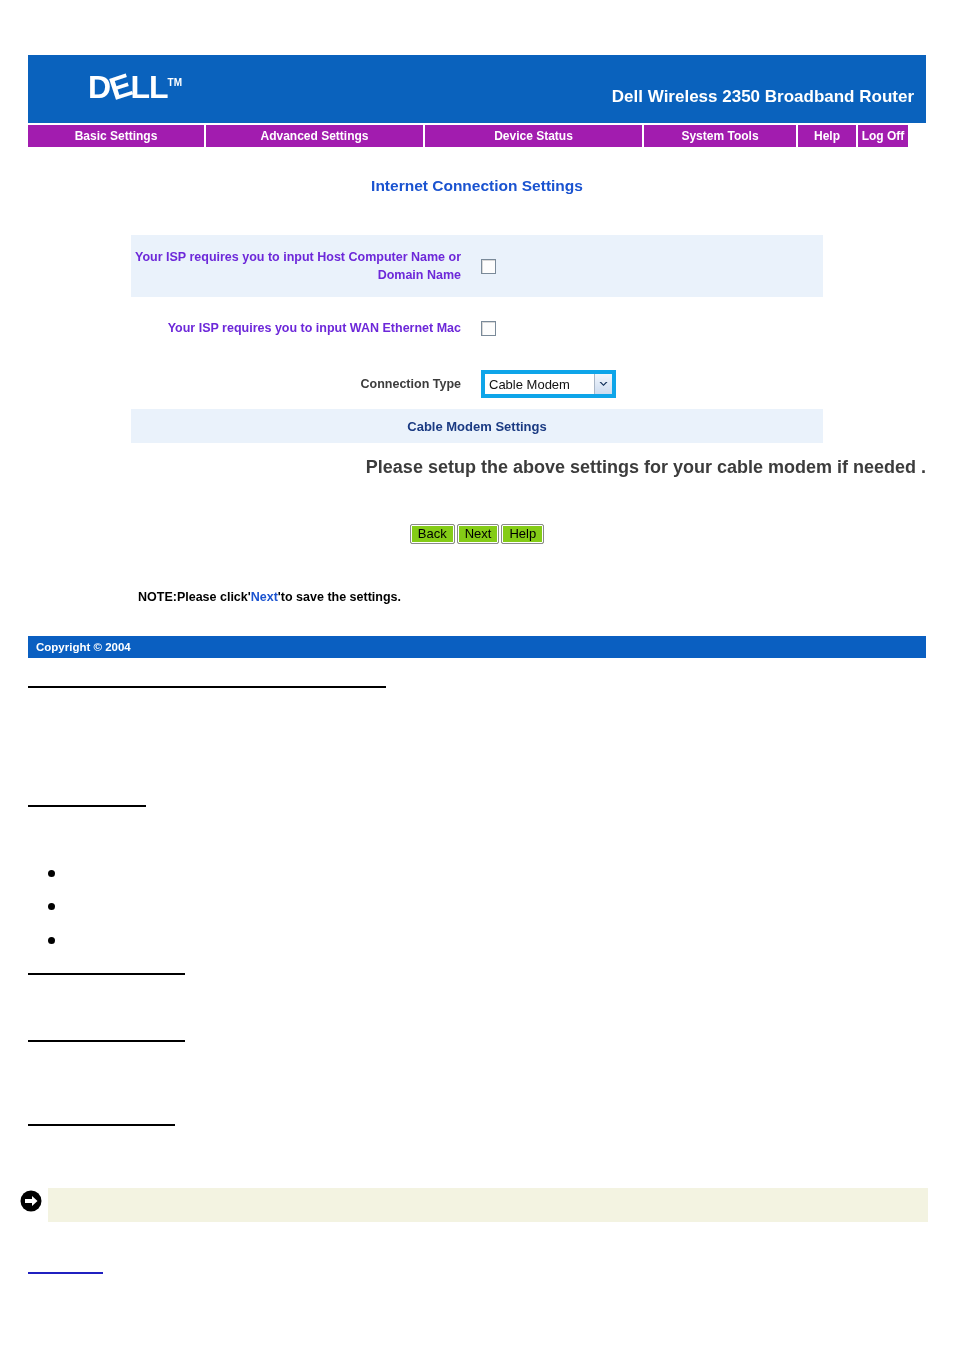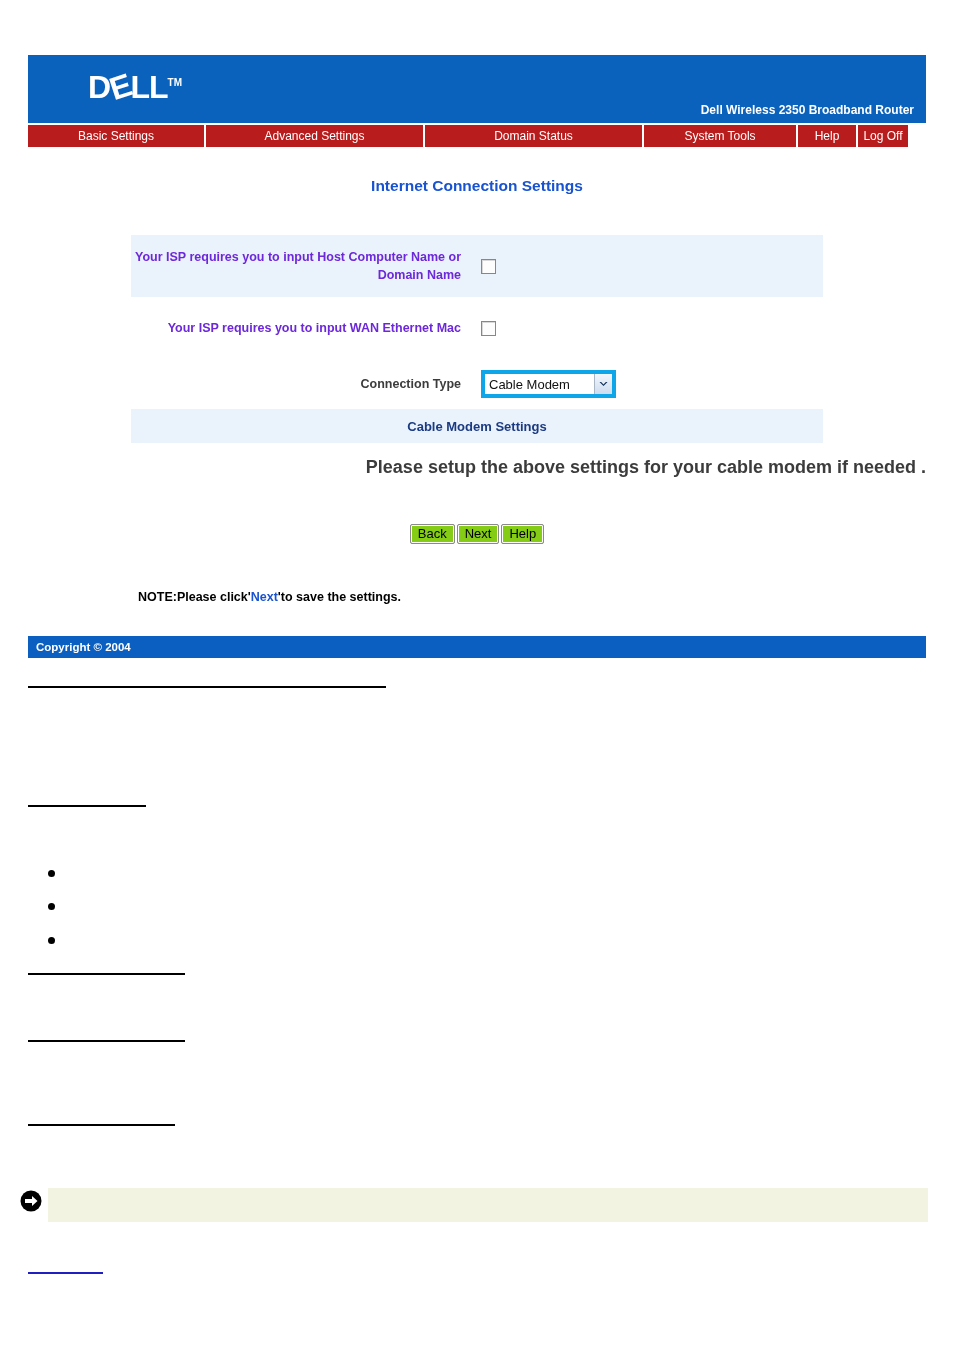--- a/index.html
+++ b/index.html
@@ -52,37 +52,37 @@
   }
   .dell-logo .tm {
     font-size: 10px;
     vertical-align: super;
     font-weight: bold;
     letter-spacing: 0;
   }
   .banner-title {
     position: absolute;
     right: 12px;
-    bottom: 6px;
+    bottom: 16px;
     color: #ffffff;
     font-weight: bold;
-    font-size: 12px;
+    font-size: 17px;
     white-space: nowrap;
   }
 
   
   .navbar {
     display: flex;
     height: 22px;
     background: #ffffff;
   }
   .nav-tab {
-    background: #b91c1c;
+    background: #a21caf;
     color: #ffffff;
-    font-weight: normal;
+    font-weight: bold;
     font-size: 12px;
     display: flex;
     align-items: center;
     justify-content: center;
     margin-right: 2px;
     cursor: pointer;
     white-space: nowrap;
   }
   .nav-tab:last-child { margin-right: 0; }
   .nav-tab.w-basic    { width: 176px; }
@@ -276,21 +276,21 @@
   <div class="banner">
     <div class="dell-logo">
       <span>D<span class="slanted-e">E</span>LL</span><span class="tm">TM</span>
     </div>
     <div class="banner-title">Dell Wireless 2350 Broadband Router</div>
   </div>
 
   <div class="navbar">
     <div class="nav-tab w-basic">Basic Settings</div>
     <div class="nav-tab w-advanced">Advanced Settings</div>
-    <div class="nav-tab w-device">Domain Status</div>
+    <div class="nav-tab w-device">Device Status</div>
     <div class="nav-tab w-system">System Tools</div>
     <div class="nav-tab w-help">Help</div>
     <div class="nav-tab w-logoff">Log Off</div>
   </div>
 
   <div class="content">
 
     <div class="page-title">Internet Connection Settings</div>
 
     <table class="settings-table">

